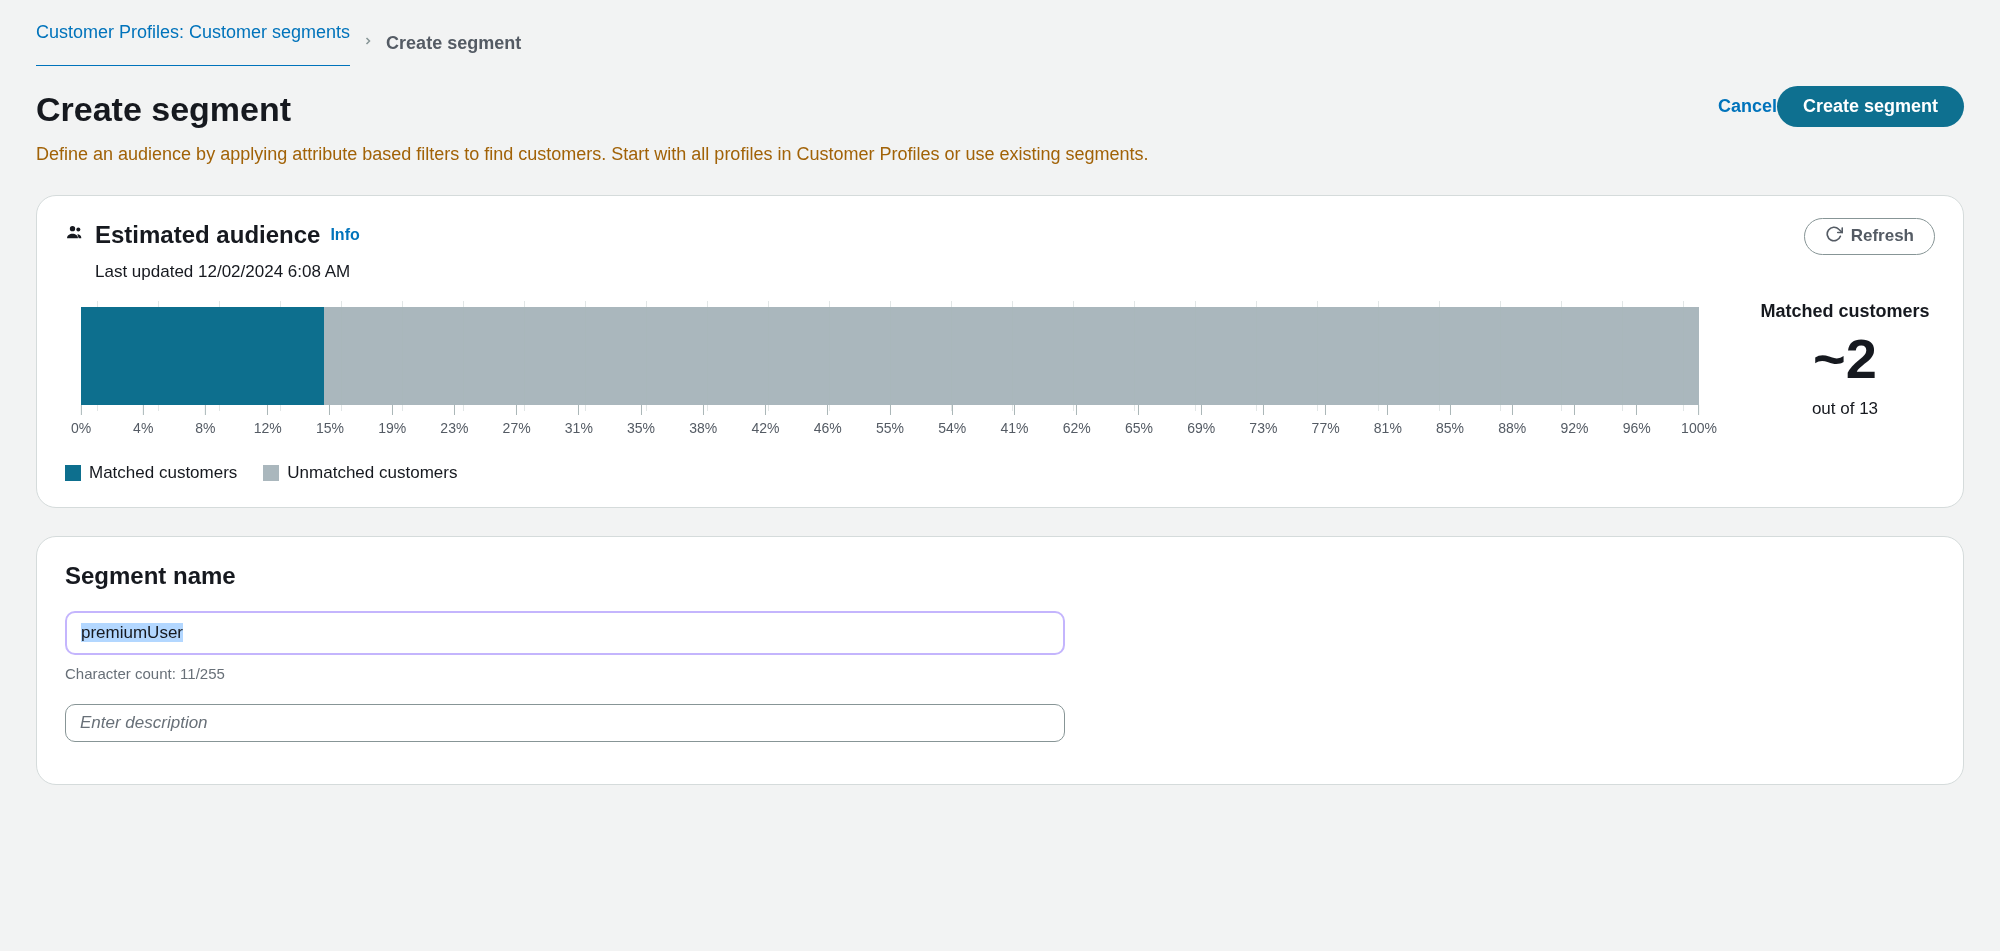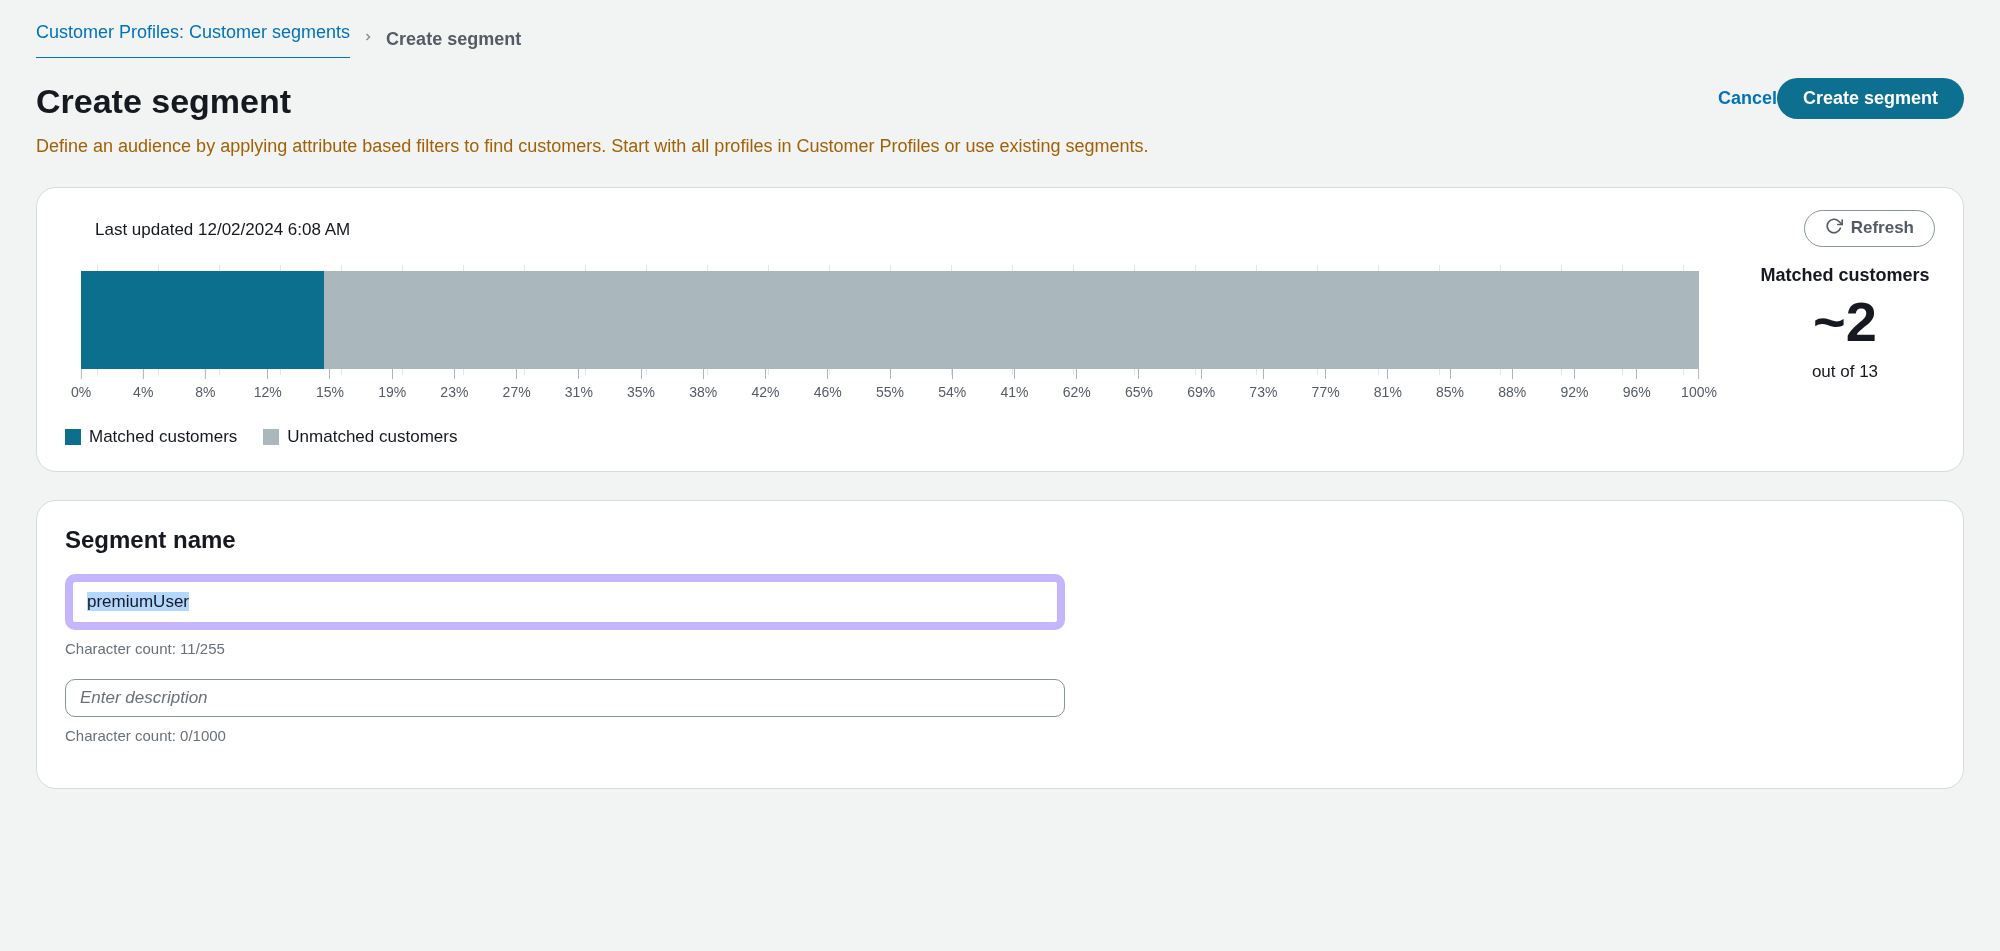--- a/index.html
+++ b/index.html
@@ -35,21 +35,21 @@
     display:flex;
     align-items:center;
     gap: 12px;
     font-size: 18px;
     margin-bottom: 20px;
   }
   .breadcrumb a {
     color: var(--link);
     text-decoration: none;
     border-bottom: 1px solid var(--link);
-    padding-bottom: 12px;
+    padding-bottom: 20px;
   }
   .breadcrumb .sep {
     color: #879596;
     font-size: 14px;
   }
   .breadcrumb .current {
     color: #545b64;
     font-weight: 600;
   }
   
@@ -296,21 +296,21 @@
     max-width: 1000px;
     display:block;
     border-radius: 10px;
     padding: 8px 14px;
     font-size: 17px;
     font-family:inherit;
     background:#fff;
     color:#16191f;
   }
   .text-input.focused {
-    border: 8px solid #c4b5fd;
+    border: 2px solid #c4b5fd;
     outline:none;
   }
   .text-input.normal {
     border: 1px solid #879596;
   }
   .text-input::placeholder {
     color:#687078;
     font-style: italic;
   }
   .char-count {
@@ -347,20 +347,32 @@
     </div>
     <div class="header-actions">
       <button class="btn-link">Cancel</button>
       <button class="btn-primary">Create segment</button>
     </div>
   </div>
 
   <section class="panel">
     <div class="panel-header">
       <div>
+        <div class="panel-title-row">
+          <span class="icon-people">
+            <svg viewBox="0 0 24 24" fill="#16191f">
+                <circle cx="9" cy="8" r="3.2"></circle>
+                <circle cx="16" cy="9" r="2.4"></circle>
+                <path d="M2.5 19c0-3 3-5 6.5-5s6.5 2 6.5 5v.5H2.5V19z"></path>
+                <path d="M14.8 14.6c2.6.3 4.7 1.8 4.7 4v.9h-3.1"></path>
+              </svg>
+          </span>
+          <h2>Estimated audience</h2>
+          <a class="info-link">Info</a>
+        </div>
         <div class="updated">Last updated 12/02/2024 6:08 AM</div>
       </div>
       <button class="btn-outline">
         <span>
           <svg viewBox="0 0 24 24" fill="none" stroke="#545b64" stroke-width="2.2" stroke-linecap="round" stroke-linejoin="round">
               <polyline points="23 4 23 10 17 10"></polyline>
               <path d="M20.49 15a9 9 0 1 1-2.12-9.36L23 10"></path>
             </svg>
         </span>
         <span>Refresh</span>
@@ -456,17 +468,16 @@
 
     <div class="form-group">
       <div class="text-input focused" style="cursor:text;">
         <span class="selected-text">premiumUser</span>
       </div>
       <div class="char-count">Character count: 11/255</div>
     </div>
 
     <div class="form-group">
       <input type="text" class="text-input normal" value="" placeholder="Enter description" style="">
-      <div class="char-count">Character count: 0/1000</div>
     </div>
   </section>
 
 </div>
 
 </body></html>

